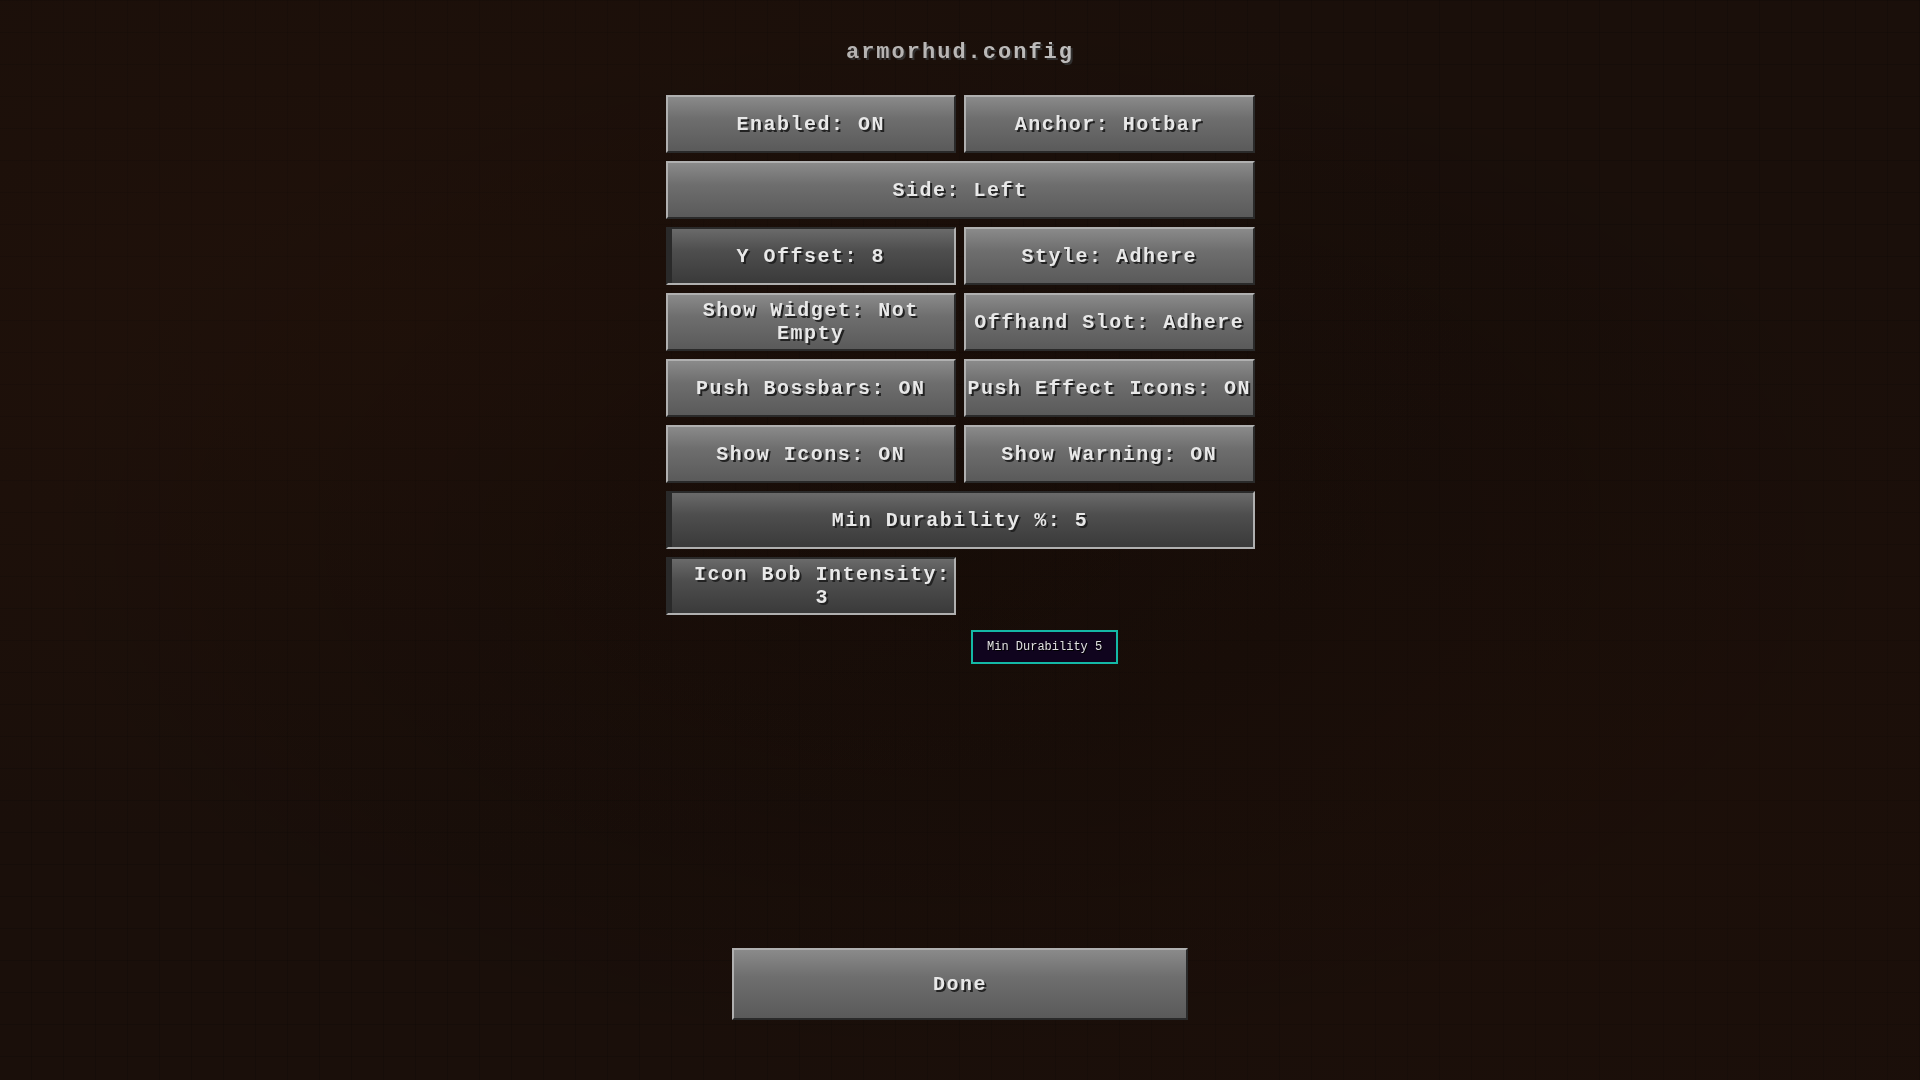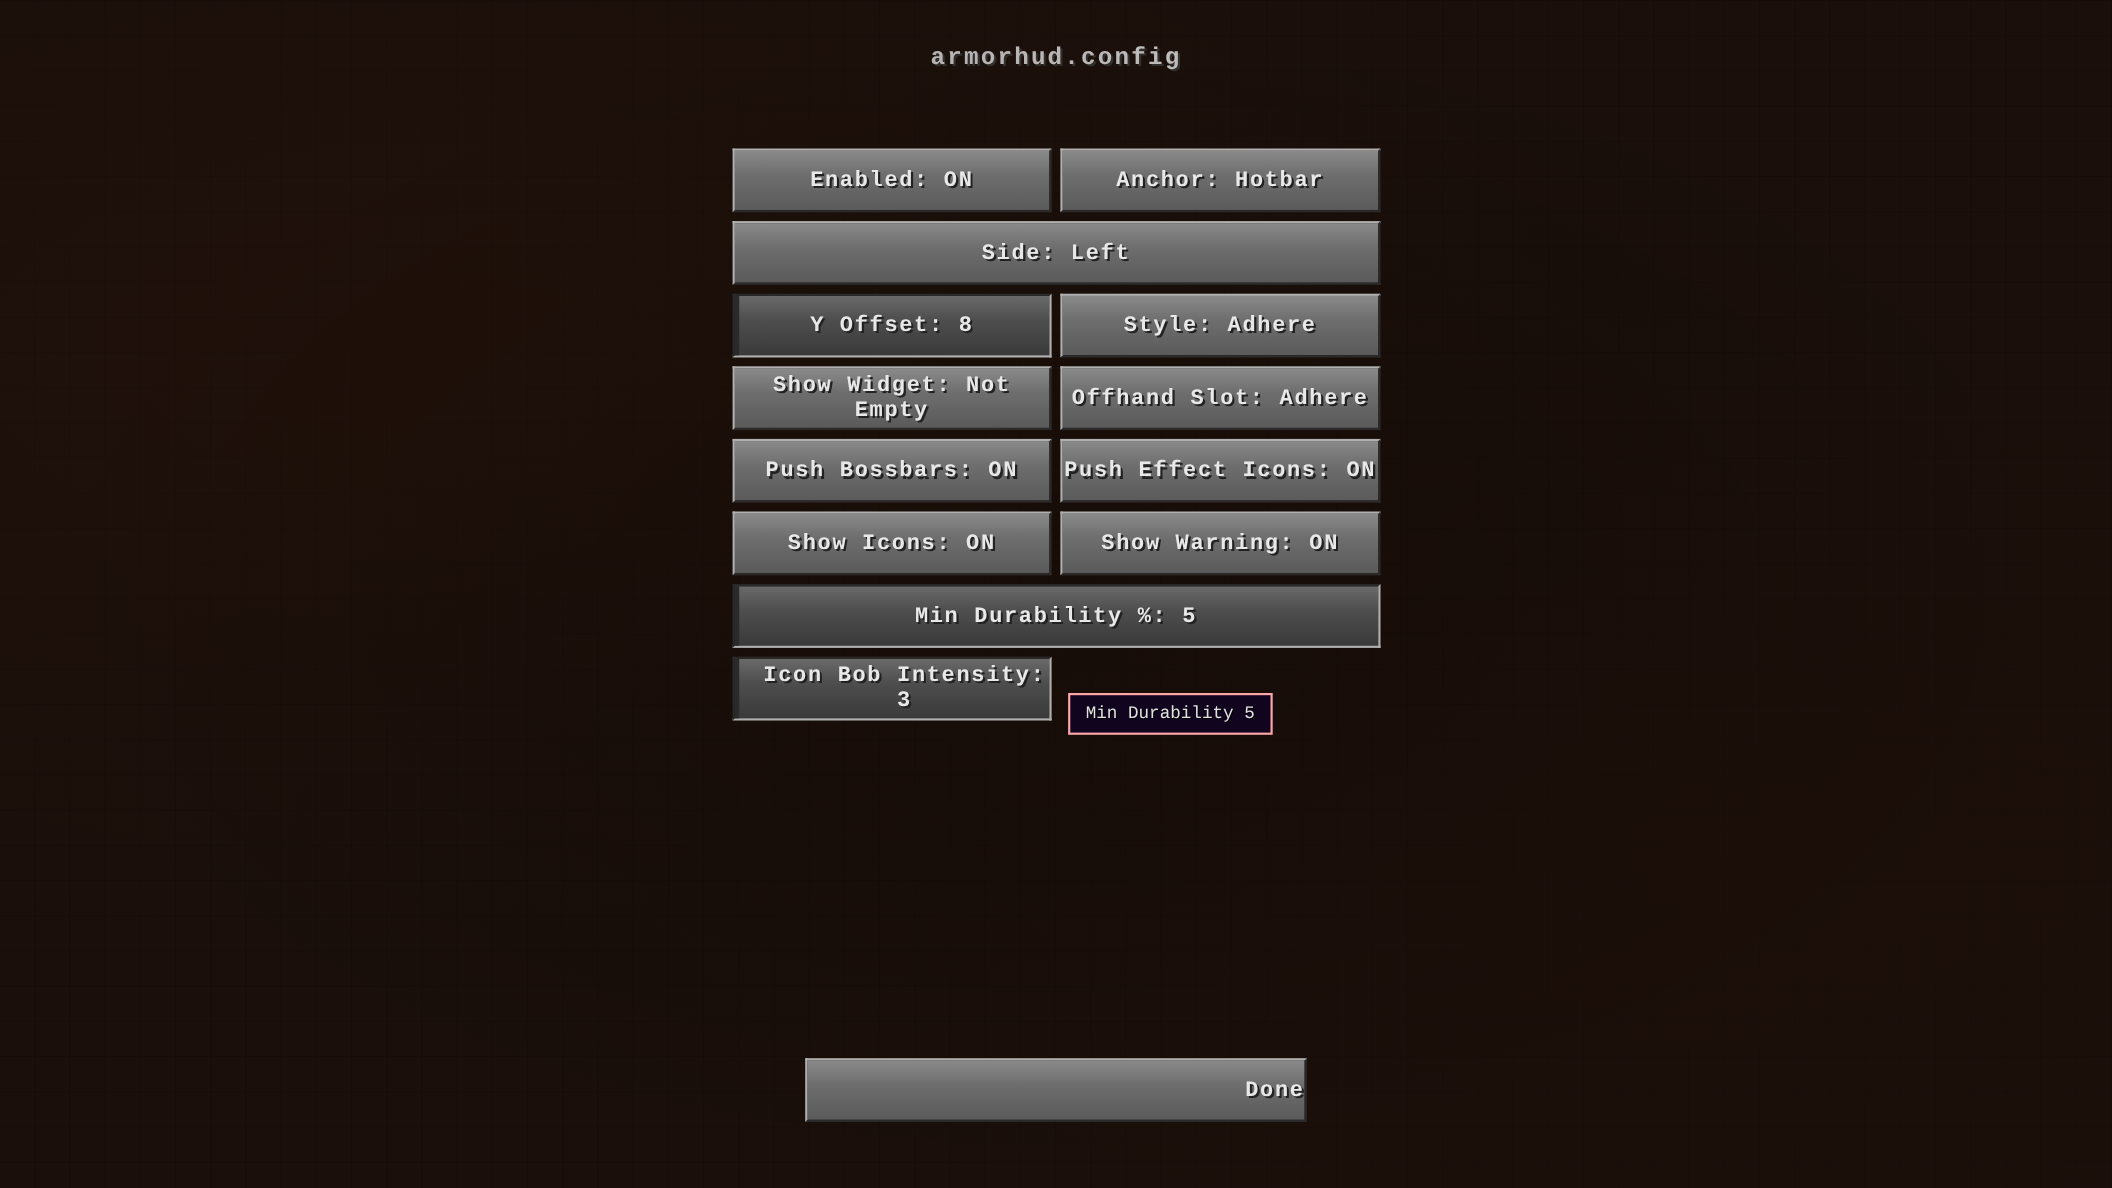--- a/index.html
+++ b/index.html
@@ -60,21 +60,20 @@
       font-family: 'Courier New', monospace;
     }
 
     .config-container {
       display: flex;
       flex-direction: column;
       gap: 8px;
       width: 589px;
       position: relative;
       z-index: 1;
-      margin-top: 40px;
     }
 
     .config-row {
       display: flex;
       gap: 8px;
       width: 100%;
     }
 
     .config-btn {
       flex: 1;
@@ -110,51 +109,50 @@
       position: absolute;
       left: 0;
       top: 0;
       width: 4px;
       height: 100%;
       background: #2a2a2a;
     }
 
     .done-btn {
       width: 456px;
-      height: 58px;
+      height: 72px;
       background: linear-gradient(180deg, #8a8a8a 0%, #6e6e6e 40%, #5a5a5a 100%);
       border: none;
       border-top: 2px solid #b0b0b0;
       border-left: 2px solid #b0b0b0;
       border-right: 2px solid #2a2a2a;
       border-bottom: 2px solid #2a2a2a;
       color: #e8e8e8;
       font-family: 'Courier New', monospace;
       font-size: 20px;
       font-weight: bold;
       cursor: pointer;
       letter-spacing: 1.5px;
       text-shadow: 2px 2px 0px #222;
       margin-top: auto;
       position: absolute;
       bottom: 60px;
       left: 50%;
       transform: translateX(-50%);
       z-index: 1;
-      text-align: right;
     }
 
     
     .tooltip-box {
       position: absolute;
       background: rgba(16, 4, 32, 0.95);
-      border: 2px solid #fca5a5;
+      border: 2px solid #14b8a6;
       color: #e0e0e0;
       font-family: 'Courier New', monospace;
-      font-size: 16px;
+      font-size: 12px;
       padding: 8px 14px;
       pointer-events: none;
       z-index: 100;
       text-shadow: 1px 1px 0 #000;
       white-space: nowrap;
     }
   </style>
 </head>
 <body>
 

